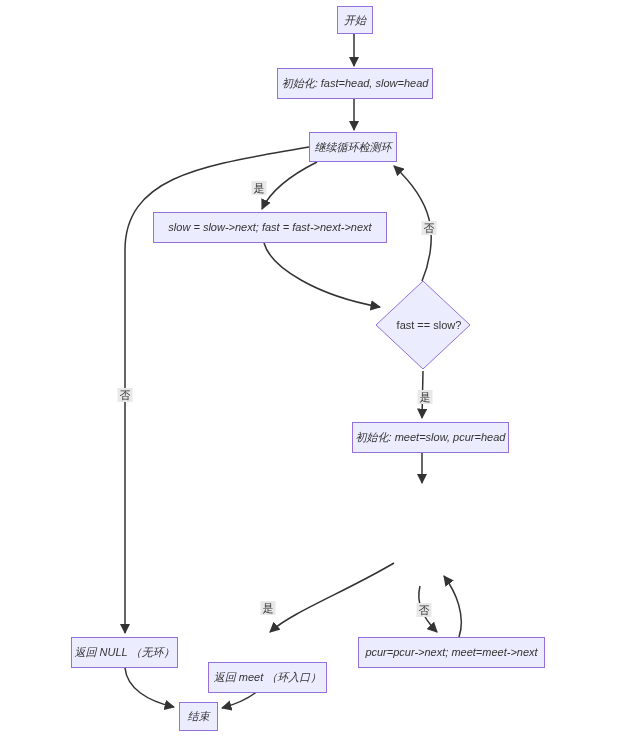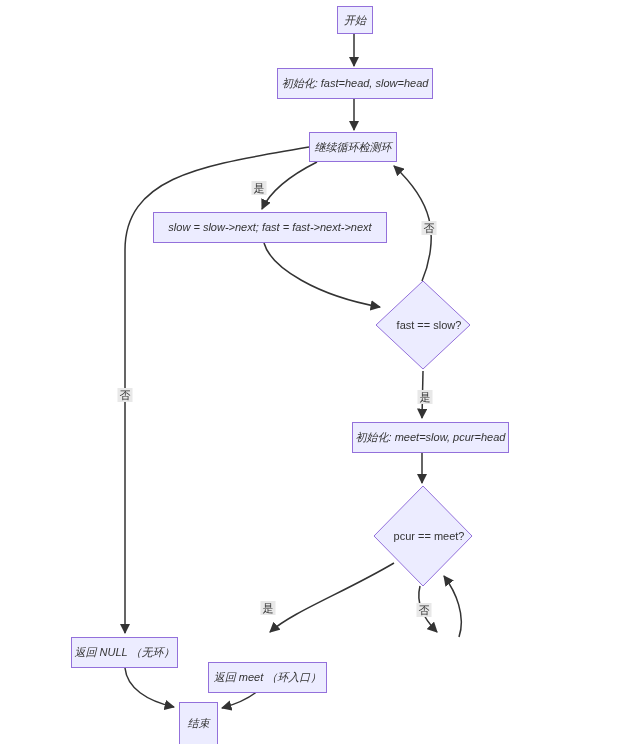--- a/index.html
+++ b/index.html
@@ -87,38 +87,35 @@
   </div>
 
   <div class="node" style="left:71px;top:637px;width:107px;height:31px;justify-content:center;">
     <span class="lbl">返回 NULL （无环）</span>
   </div>
 
   <div class="node" style="left:208px;top:662px;width:119px;height:31px;">
     <span class="lbl">返回 meet （环入口）</span>
   </div>
 
+  <div class="node" style="left:358px;top:637px;width:187px;height:31px;">
+    <span class="lbl">pcur=pcur-&gt;next; meet=meet-&gt;next</span>
+  </div>
 
-  <div class="node" style="left:179px;top:702px;width:39px;height:43px;">
+  <div class="node" style="left:179px;top:702px;width:39px;height:29px;">
     <span class="lbl">结束</span>
   </div>
 
   <div class="diamond" style="left:375px;top:280px;width:96px;height:90px;">
     <svg viewBox="0 0 96 90">
       <polygon points="48,1 95,45 48,89 1,45"></polygon>
     </svg>
     <span class="lbl">fast == slow?</span>
   </div>
 
-  <div class="diamond" style="left:373px;top:485px;width:100px;height:102px;">
-    <svg viewBox="0 0 100 102">
-      <polygon points="50,1 99,51 50,101 1,51"></polygon>
-    </svg>
-    <span class="lbl">pcur == meet?</span>
-  </div>
 
   <div class="edge-label" style="left:259px;top:188px;">是</div>
   <div class="edge-label" style="left:429px;top:228px;">否</div>
   <div class="edge-label" style="left:125px;top:395px;">否</div>
   <div class="edge-label" style="left:425px;top:397px;">是</div>
   <div class="edge-label" style="left:268px;top:608px;">是</div>
   <div class="edge-label" style="left:424px;top:610px;">否</div>
 
 </div>
 

